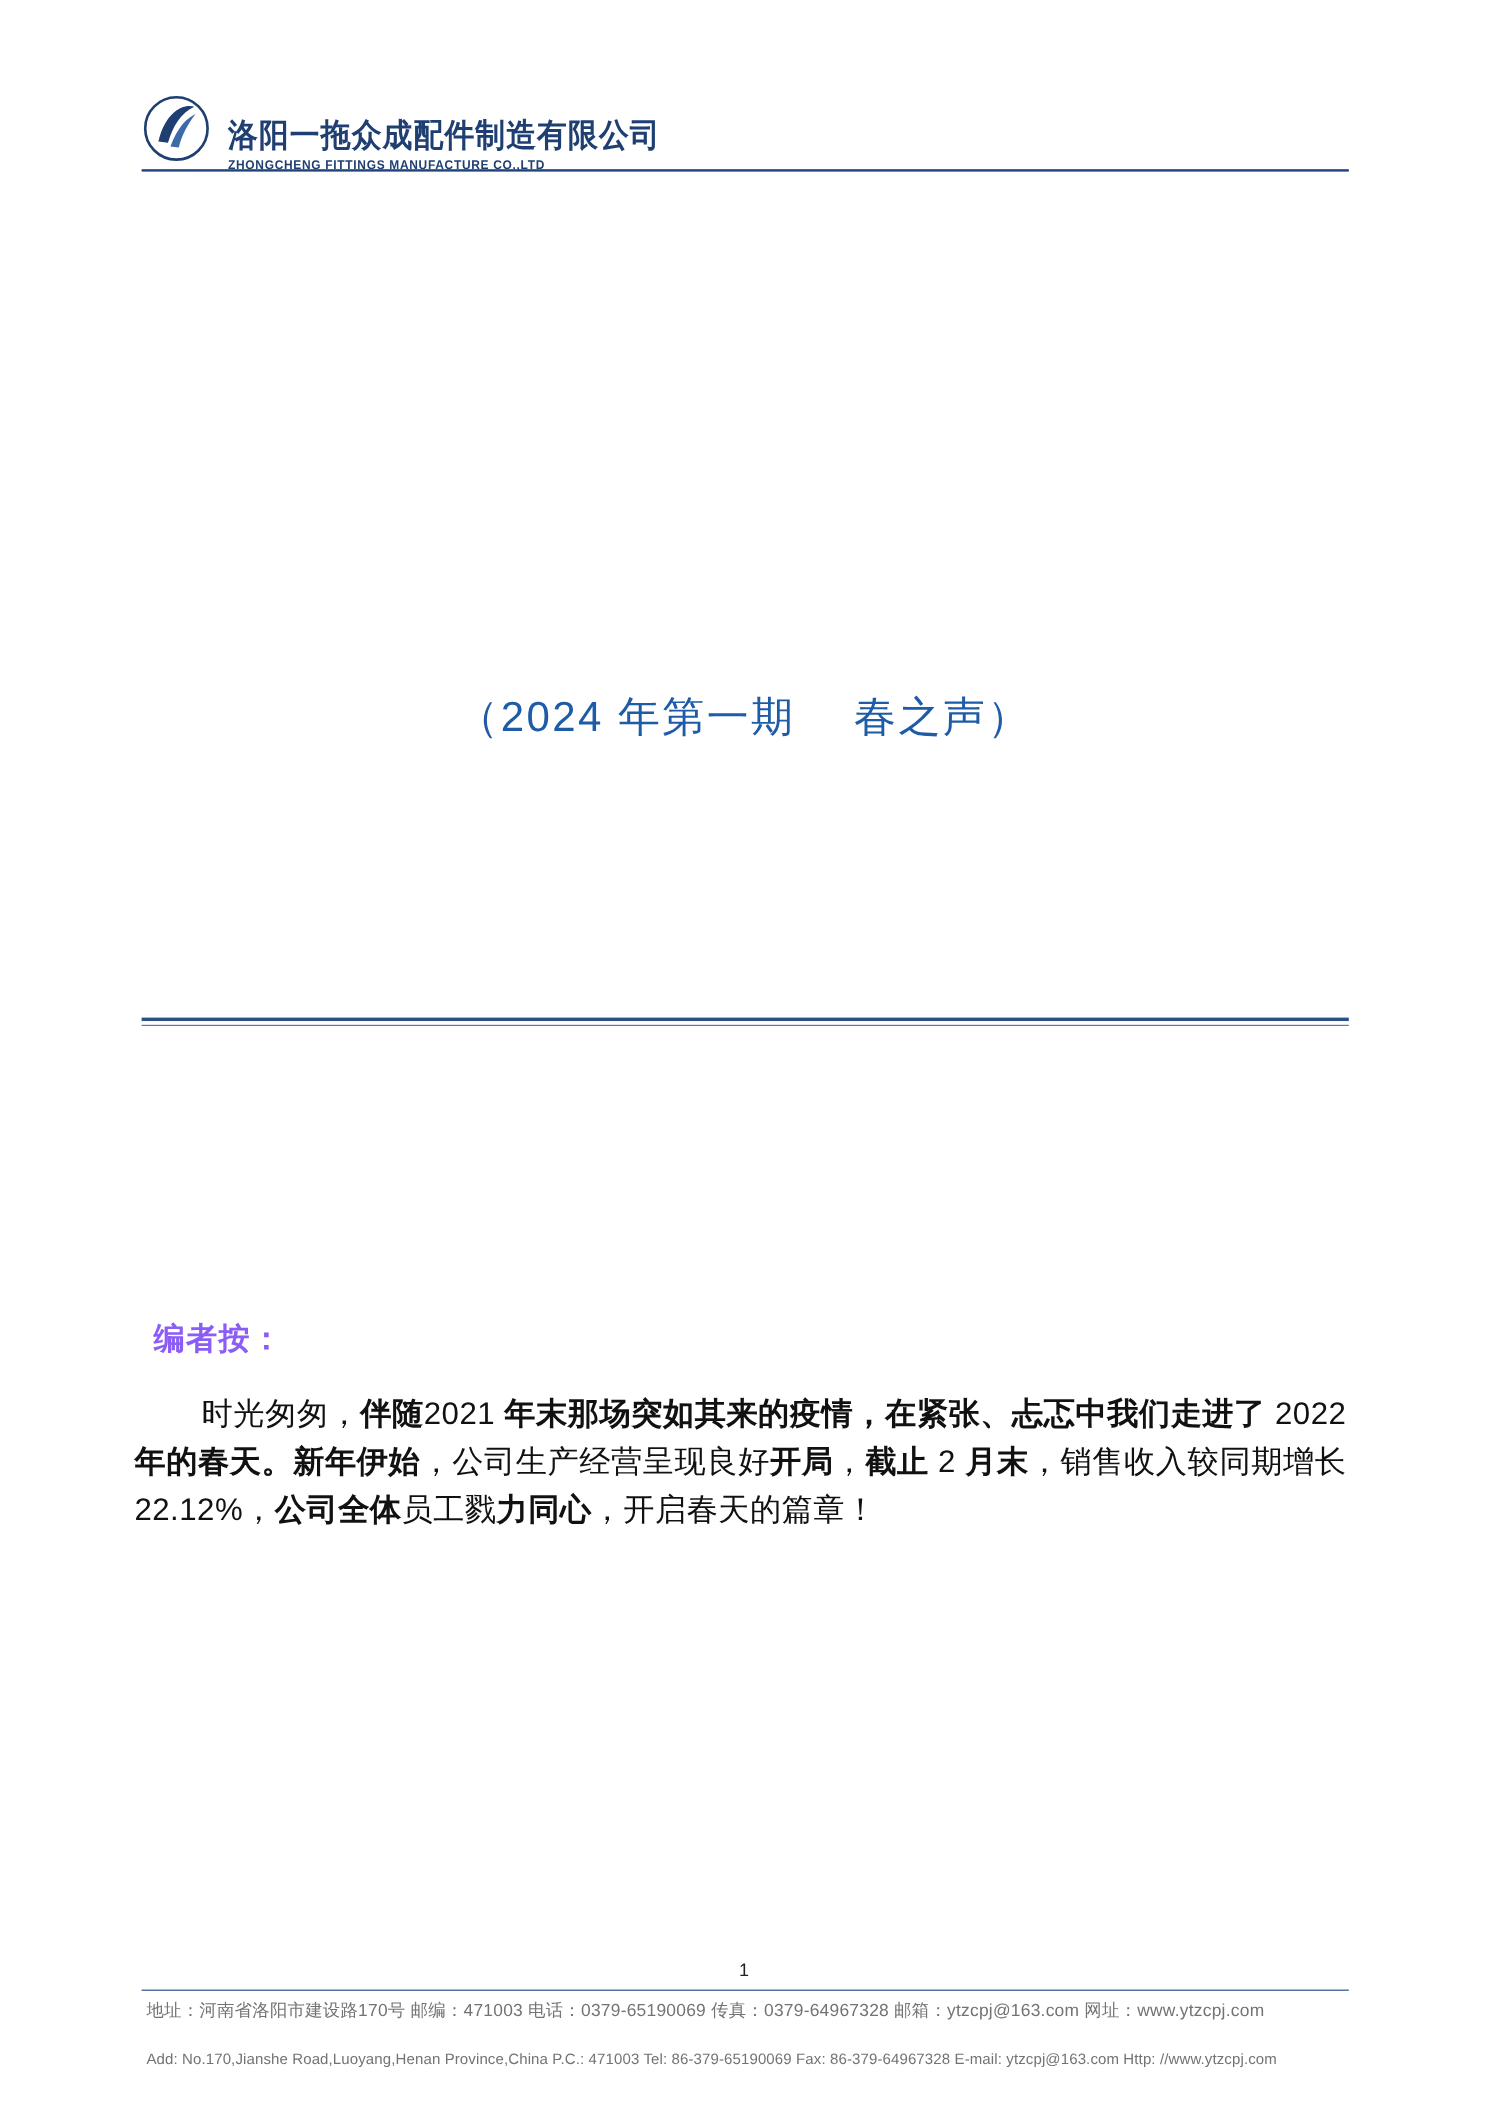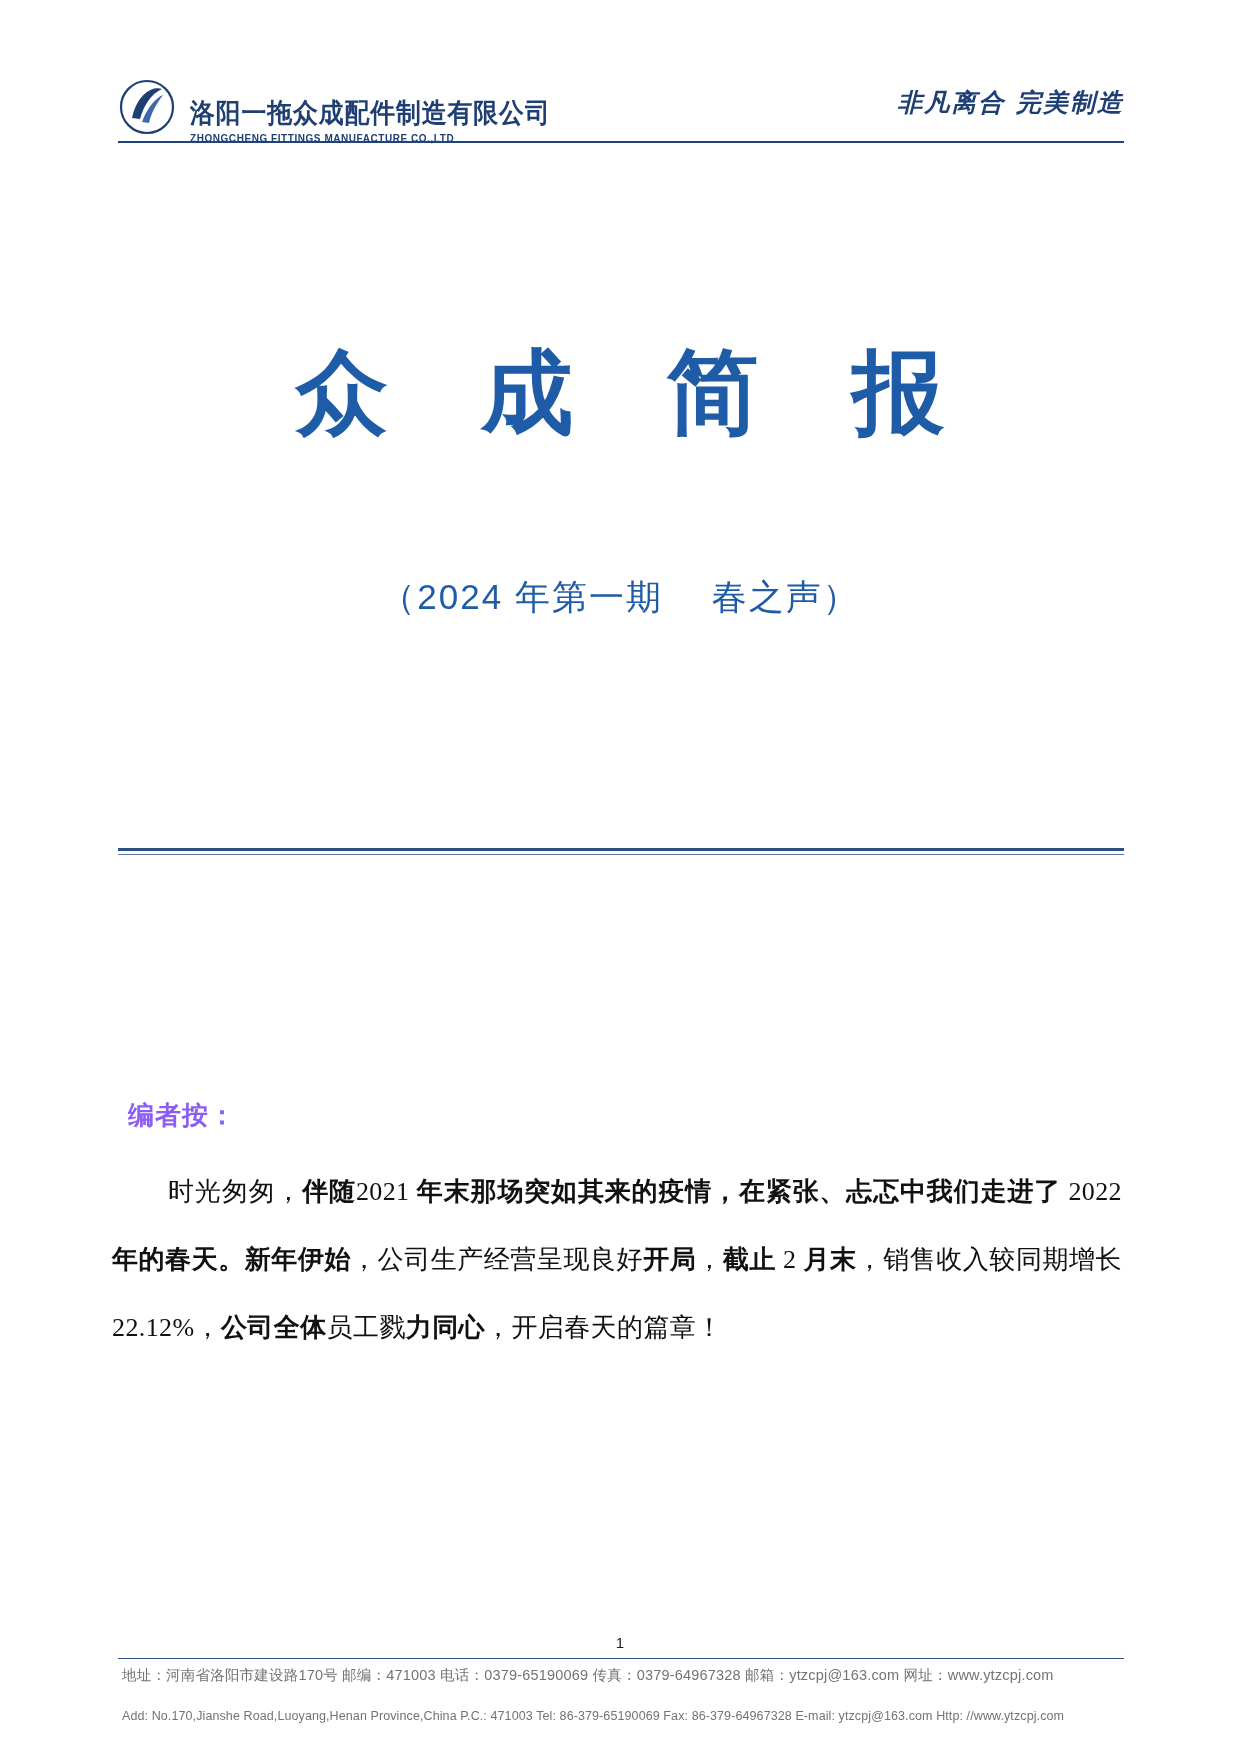--- a/index.html
+++ b/index.html
@@ -143,27 +143,26 @@
     font-weight: bold;
     color: #8b5cf6;
     letter-spacing: 1px;
   }
   .body-copy {
     position: absolute;
     left: 112px;
     top: 1158px;
     width: 1010px;
     font-size: 26px;
-    line-height: 68px;
+    line-height: 40px;
     color: #111111;
     text-align: justify;
     text-justify: inter-ideograph;
     text-indent: 56px;
     letter-spacing: 0.4px;
-    font-family: Liberation Serif, serif;
   }
   .body-copy b {
     font-weight: bold;
   }
 
   
   .page-number {
     position: absolute;
     left: 0;
     right: 0;
@@ -211,25 +210,23 @@
           <circle cx="29" cy="29" r="26" fill="none" stroke="#1f3f73" stroke-width="2.2"></circle>
           <path d="M14 40 C20 14, 36 8, 44 11 C33 16, 26 27, 22 41 Z" fill="#1f3f73"></path>
           <path d="M24 44 C30 28, 38 20, 45 17 C38 26, 33 36, 31 45 Z" fill="#3d6aa8"></path>
         </svg>
       </div>
       <div class="brand-text">
         <div class="brand-cn">洛阳一拖众成配件制造有限公司</div>
         <div class="brand-en">ZHONGCHENG FITTINGS MANUFACTURE CO.,LTD</div>
       </div>
     </div>
-    <div class="slogan">非凡离合  完美制造</div>
   </div>
   <div class="header-rule"></div>
 
-  <div class="doc-title">众 成 简 报</div>
   <div class="doc-subtitle">（2024 年第一期　 春之声）</div>
 
   <div class="mid-divider">
     <div class="thick"></div>
     <div class="gap"></div>
     <div class="thin"></div>
   </div>
 
   <div class="editor-note-label">编者按：</div>
   <div class="body-copy">时光匆匆，<b>伴随</b>2021 <b>年末那场突如其来的疫情，在紧张、忐忑中我们走进了</b> 2022 <b>年的春天。新年伊始</b>，公司生产经营呈现良好<b>开局</b>，<b>截止</b> 2 <b>月末</b>，销售收入较同期增长 22.12%，<b>公司全体</b>员工戮<b>力同心</b>，开启春天的篇章！</div>

